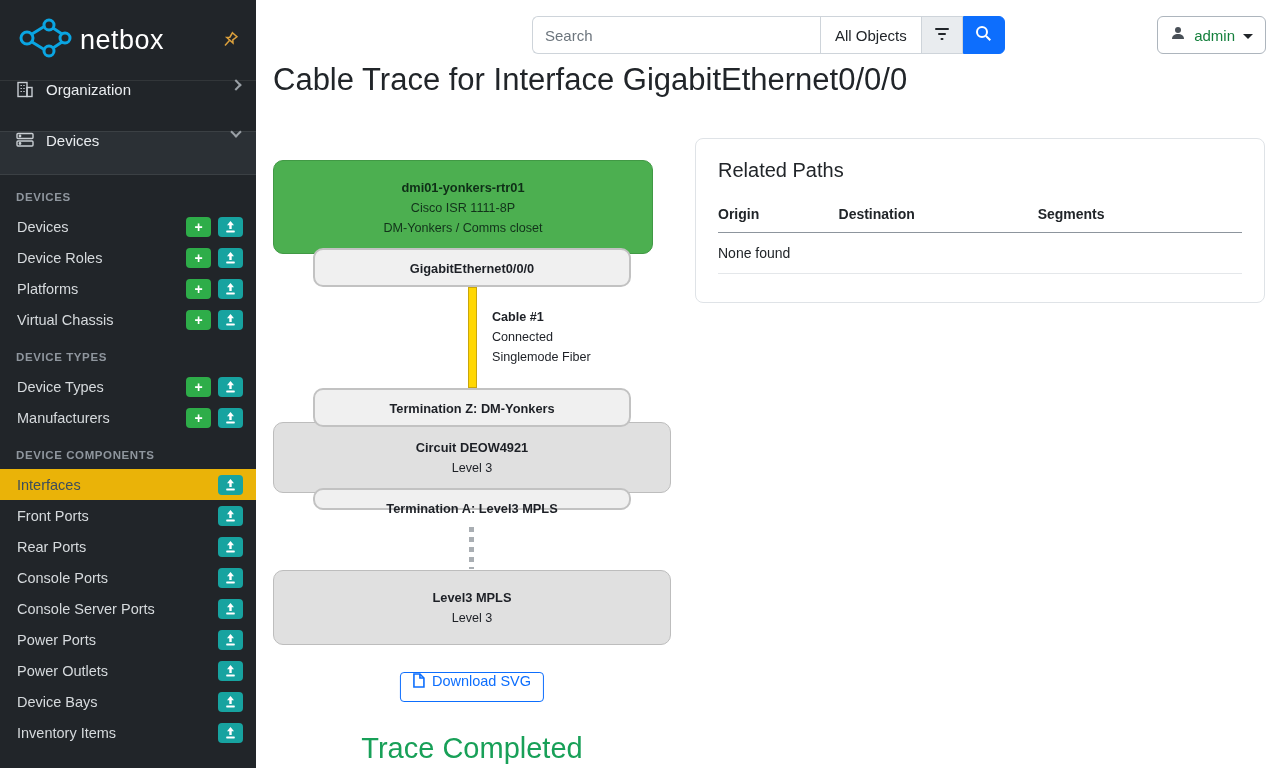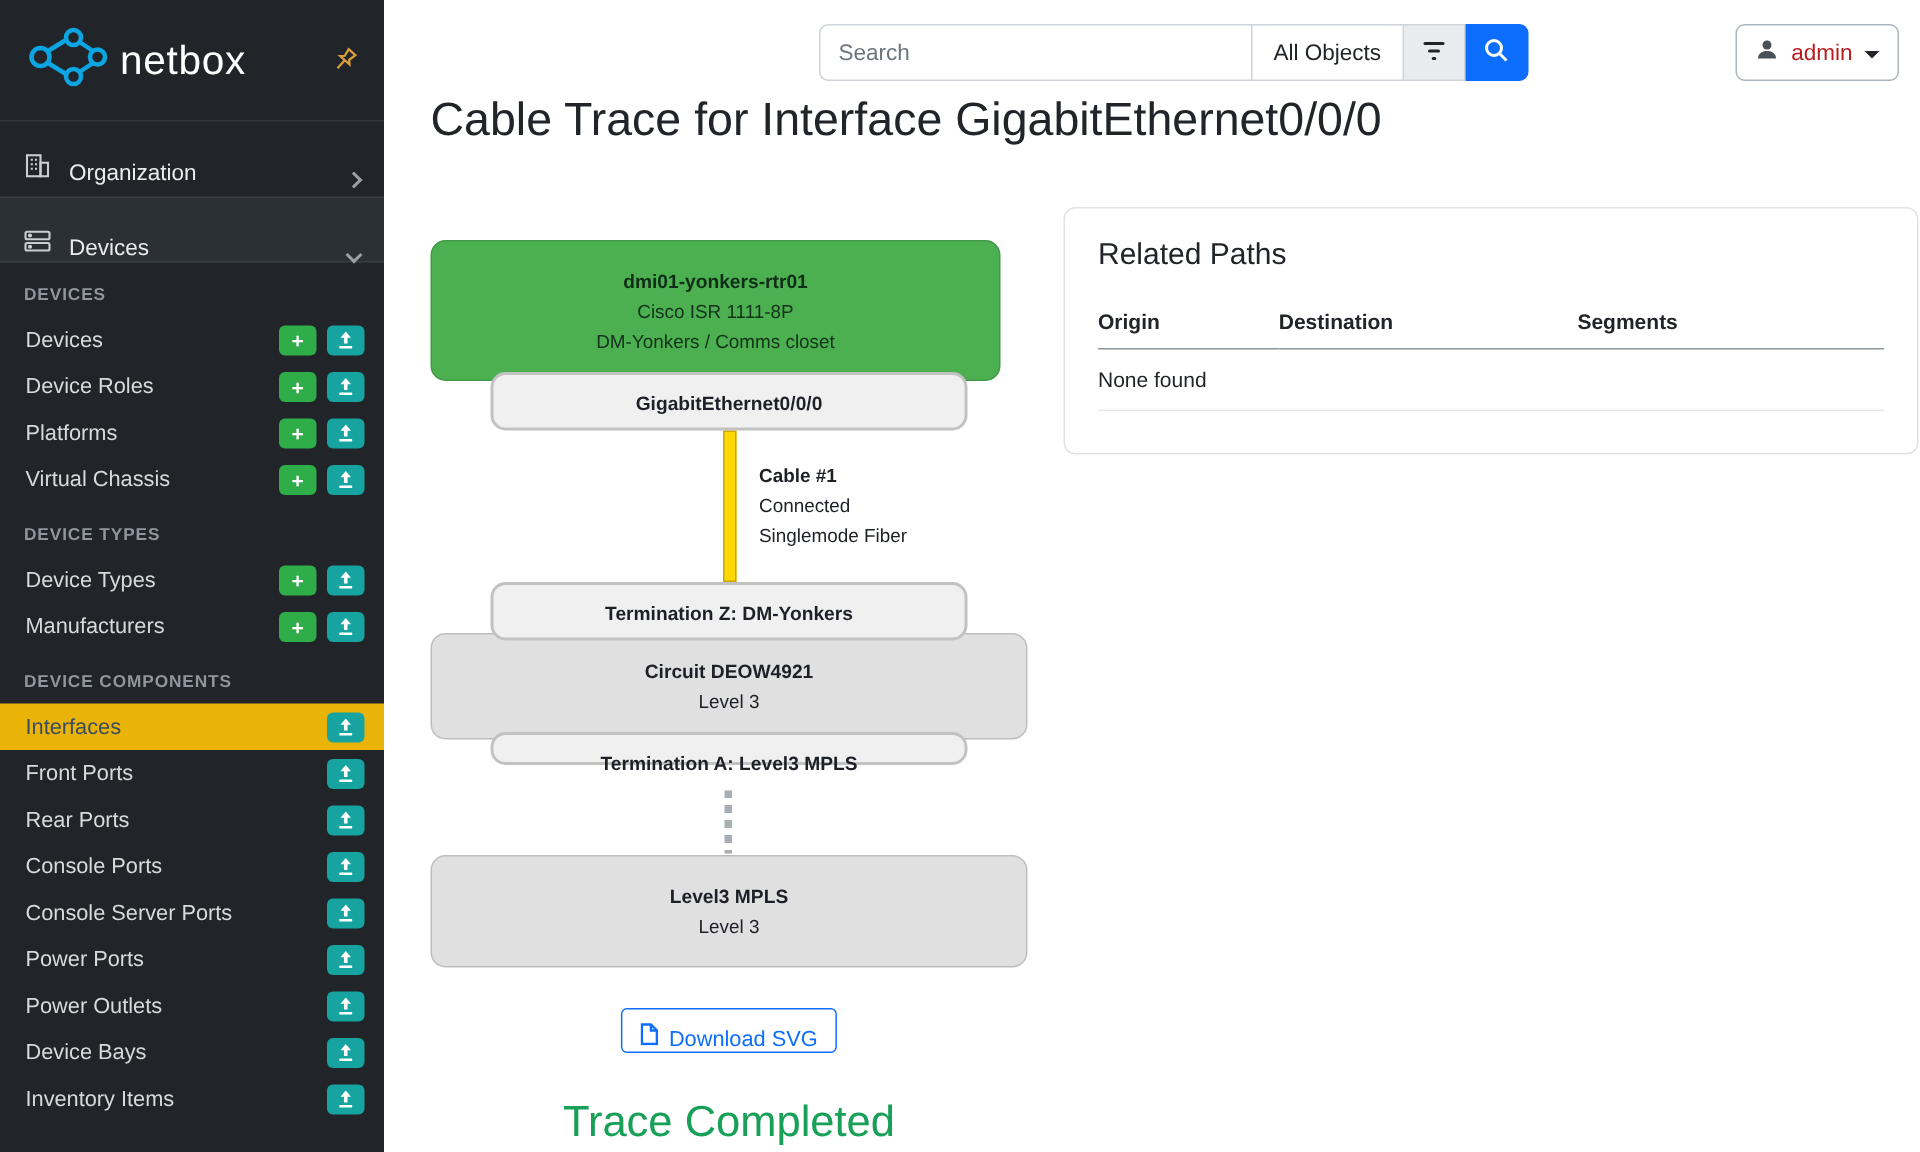--- a/index.html
+++ b/index.html
@@ -7,56 +7,56 @@
   body { font-family:"Liberation Sans", sans-serif; background:#fff; overflow:hidden; color:#212529; }
   .app { display:flex; width:1280px; height:768px; }
 
   
   .sidebar { width:256px; flex-shrink:0; background:#212529; height:768px; overflow:hidden; position:relative; }
   .logo-row { height:80px; display:flex; align-items:center; padding:0 16px; }
   .logo-mark { margin-right:8px; }
   .logo-text { color:#ffffff; font-size:27px; font-weight:500; letter-spacing:0.5px; }
   .pin-wrap { margin-left:auto; display:flex; align-items:center; }
 
-  .side-nav-row { height:44px; display:flex; align-items:flex-end; padding:0 16px; gap:12px;
+  .side-nav-row { height:44px; display:flex; align-items:flex-start; padding:0 16px; gap:12px;
     border-top:1px solid rgba(255,255,255,0.08); cursor:pointer; }
   .side-nav-row .nav-label { color:#e9ecef; font-size:15px; font-weight:500; }
   .side-nav-row.active { background:#2b3035; border-bottom:1px solid rgba(255,255,255,0.08); margin-top:7px; }
   .chev { width:8px; height:8px; border-right:2px solid #9aa0a6; border-bottom:2px solid #9aa0a6; margin-left:auto; }
   .chev.right { transform:rotate(-45deg); }
   .chev.down { transform:rotate(45deg); margin-top:-4px; }
 
   .side-section-header { margin:16px 16px 8px 16px; color:#8f969e; font-size:11.5px; font-weight:700; letter-spacing:0.6px; }
   .side-item { height:31px; display:flex; align-items:center; padding-left:17px; padding-right:13px; cursor:pointer; }
   .side-item-label { color:#d6dadd; font-size:14.5px; }
   .side-item.active { background:#eab308; }
   .side-item.active .side-item-label { color:#3c4d5d; font-weight:400; }
   .side-btns { margin-left:auto; display:flex; gap:7px; }
   .mini-btn { width:25px; height:20px; border:none; border-radius:4px; display:flex; align-items:center; justify-content:center;
     color:#fff; font-size:14px; font-weight:700; line-height:1; cursor:pointer; padding:0; }
   .mini-btn.add { background:#2ead49; }
   .mini-btn.import { background:#17a3a0; }
 
   
-  .main { flex:1; position:relative; background:#fff; height:768px; overflow:hidden;margin-left:14px; }
+  .main { flex:1; position:relative; background:#fff; height:768px; overflow:hidden; }
 
   .search-group { position:absolute; left:276px; top:16px; display:flex; height:38px; }
   .search-input { width:288px; height:38px; border:1px solid #ced4da; border-right:none; border-radius:6px 0 0 6px;
     padding:0 12px; font-size:15px; font-family:"Liberation Sans", sans-serif; color:#212529; outline:none; }
   .search-input::placeholder { color:#6c757d; }
   .scope-btn { height:38px; padding:0 14px; background:#fff; border:1px solid #ced4da; font-size:15px; color:#212529;
     font-family:"Liberation Sans", sans-serif; cursor:pointer; }
   .filter-btn { width:41px; height:38px; background:#e9ecef; border:1px solid #ced4da; border-left:none;
     display:flex; align-items:center; justify-content:center; cursor:pointer; }
   .go-btn { width:42px; height:38px; background:#0d6efd; border:1px solid #0d6efd; border-radius:0 6px 6px 0;
     display:flex; align-items:center; justify-content:center; cursor:pointer; }
 
   .user-menu { position:absolute; right:14px; top:16px; height:38px; padding:0 12px; border:1px solid #adb5bd;
     border-radius:6px; background:#fff; display:flex; align-items:center; gap:8px; cursor:pointer; }
-  .user-label { font-size:15px; color:#b91c1c; }
+  .user-label { font-size:15px; color:#15803d; }
   .caret-down { width:0; height:0; border-left:5px solid transparent; border-right:5px solid transparent; border-top:5px solid #212529; margin-top:2px; }
 
   .page-title { position:absolute; left:17px; top:62px; font-size:31px; font-weight:400; color:#212529; }
 
   
   .diagram { position:absolute; left:17px; top:160px; width:398px; }
   .tnode { position:absolute; border-radius:10px; text-align:center; font-size:12.6px; line-height:20px; color:#1d2026; }
   .tnode .nm { font-weight:700; font-size:12.8px; }
   .node-device { left:0; top:0; width:380px; height:94px; background:#4caf50; border:1px solid #419945; padding-top:17px; color:#12321a; }
   .node-device .nm { color:#0f2e17; }
@@ -66,21 +66,21 @@
   .node-terma { left:40px; top:328px; width:318px; height:22px; padding-top:9px; }
   .node-circuit { left:0; top:262px; width:398px; height:71px; background:#e0e0e0; border:1px solid #bdbdbd; padding-top:15px; z-index:1; }
   .node-mpls { left:0; top:410px; width:398px; height:75px; background:#e0e0e0; border:1px solid #bdbdbd; padding-top:17px; }
   .cable-line { position:absolute; left:195px; top:127px; width:9px; height:101px; background:#ffd702; border:1px solid #c9a60b; z-index:2; }
   .cable-text { position:absolute; left:219px; top:147px; font-size:12.6px; line-height:20px; color:#1d2026; text-align:left; }
   .cable-text .nm { font-weight:700; }
   .dotted-line { position:absolute; left:196px; top:367px; width:5px; height:42px;
     background:repeating-linear-gradient(to bottom, #a9aeb3 0 5px, transparent 5px 10px); }
   .download-btn { position:absolute; top:512px; left:50%; transform:translateX(-50%); height:30px; padding:0 12px;
     background:#fff; border:1px solid #0d6efd; border-radius:4px; color:#0d6efd; font-size:14.5px;
-    font-family:"Liberation Sans", sans-serif; display:inline-flex; align-items:flex-end; gap:7px; cursor:pointer; white-space:nowrap; }
+    font-family:"Liberation Sans", sans-serif; display:inline-flex; align-items:flex-start; gap:7px; cursor:pointer; white-space:nowrap; }
   .trace-status { position:absolute; top:572px; width:100%; text-align:center; font-size:29px; font-weight:500; color:#18a058; }
 
   
   .related-card { position:absolute; left:439px; top:138px; width:570px; background:#fff;
     border:1px solid #dfe3e7; border-radius:8px; padding:20px 22px 28px 22px; }
   .related-title { font-size:20px; font-weight:500; color:#212529; margin-bottom:16px; }
   .related-table { width:100%; border-collapse:collapse; font-size:14px; }
   .related-table th { text-align:left; font-weight:700; color:#212529; padding:8px 0 10px 0; border-bottom:1px solid #8d959d; }
   .related-table td { padding:12px 0; border-bottom:1px solid #e4e7ea; color:#212529; }
   .col-origin { width:23%; } .col-dest { width:38%; } .col-seg { width:39%; }

